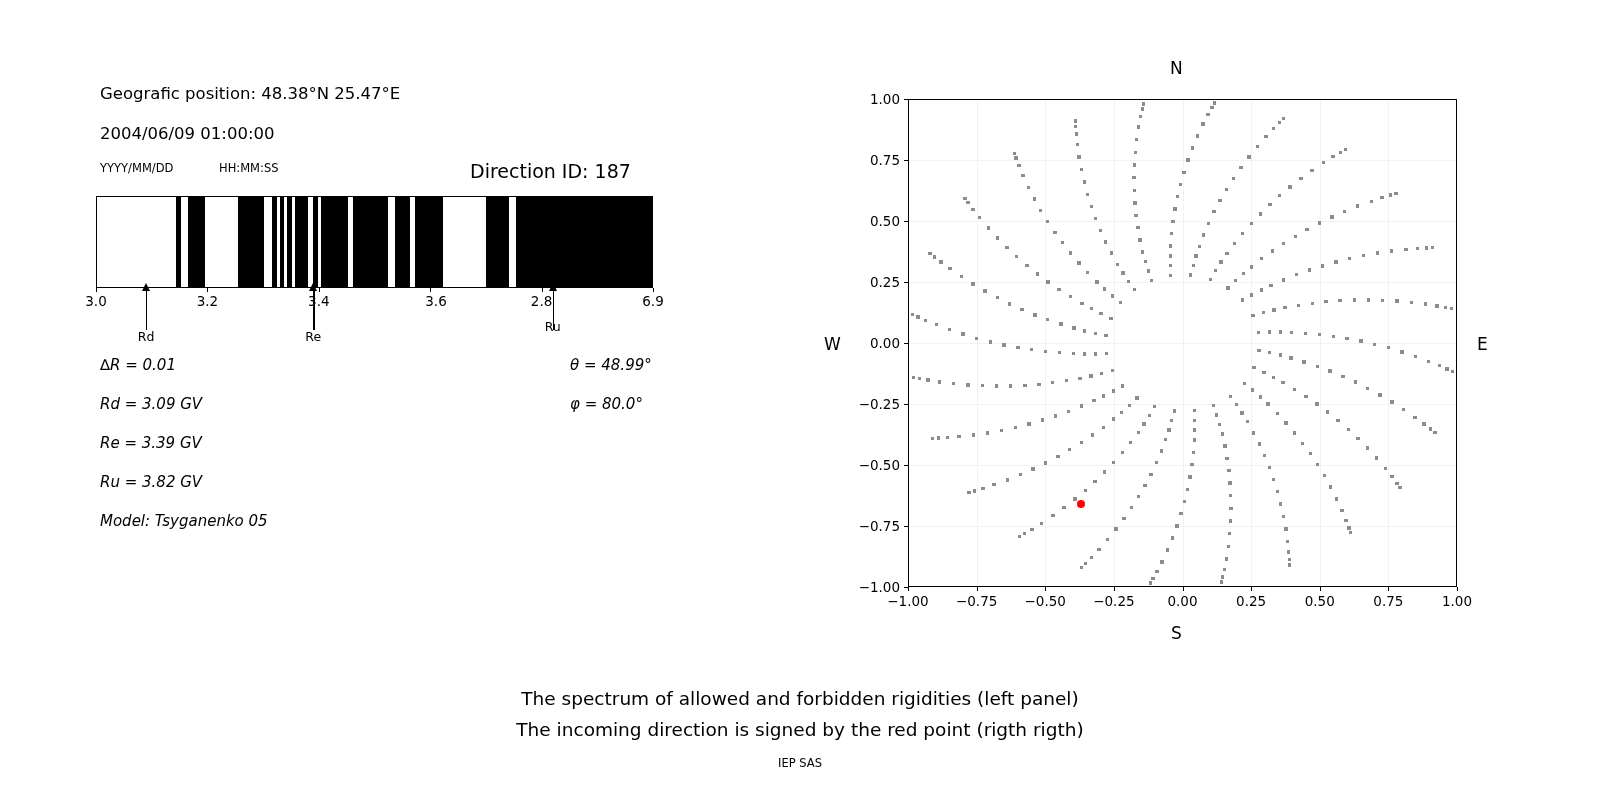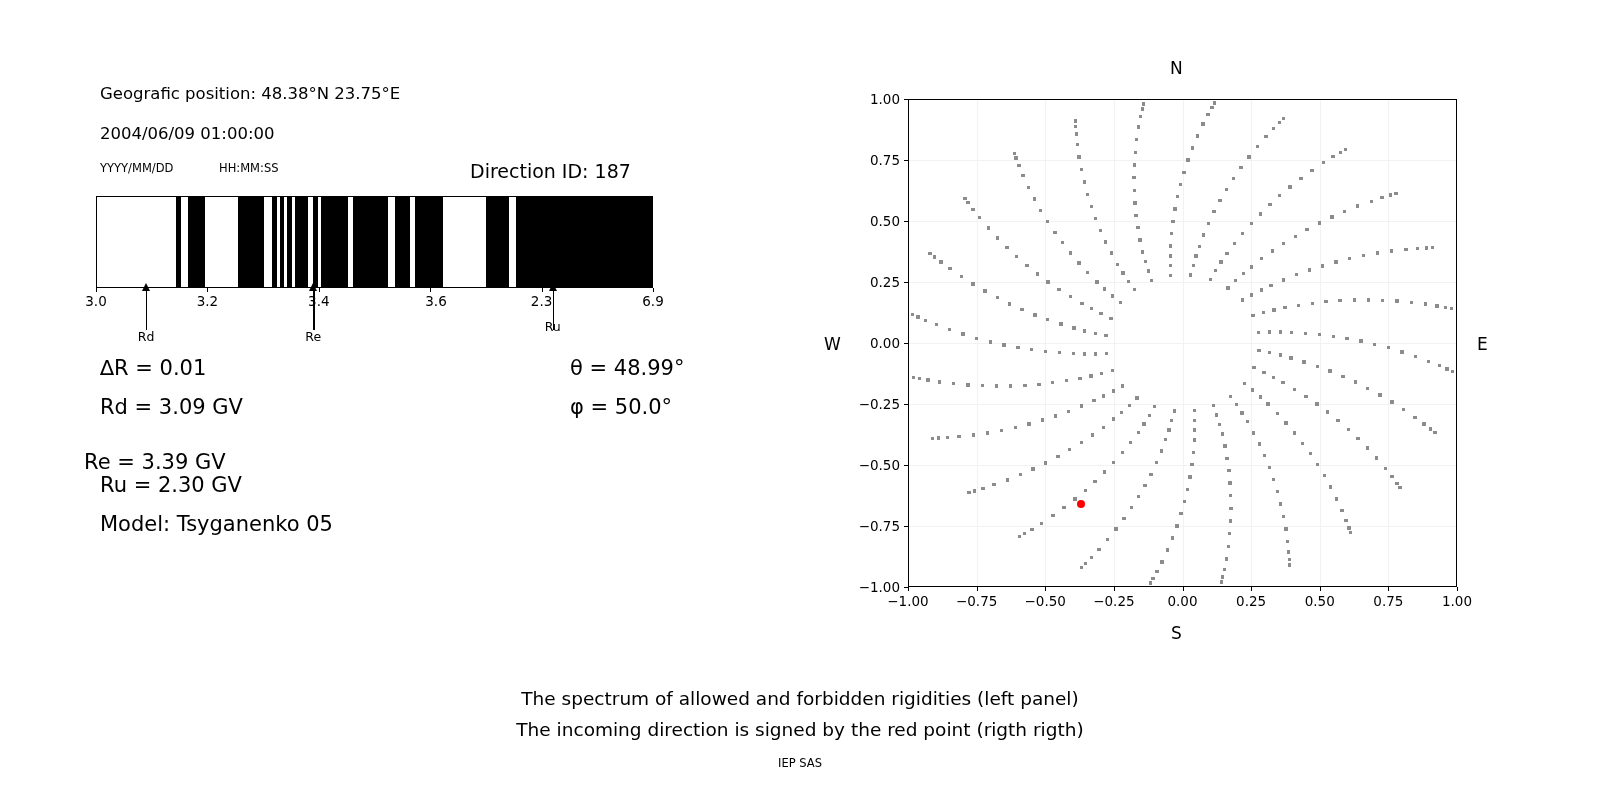--- a/index.html
+++ b/index.html
@@ -23,21 +23,21 @@
   .xtick{position:absolute;top:0;width:1px;height:4px;background:#000;}
   .xlab{position:absolute;top:5px;font-size:13.5px;transform:translateX(-50%);}
 
   .marker{position:absolute;}
   .marker .stem{position:absolute;left:0;top:0;width:1.3px;background:#000;}
   .marker .head{position:absolute;left:-4.2px;top:-1px;width:0;height:0;
        border-left:4.8px solid transparent;border-right:4.8px solid transparent;
        border-bottom:8px solid #000;}
   .marker .mlab{position:absolute;font-size:12.5px;transform:translateX(-50%);white-space:nowrap;}
 
-  .stat{position:absolute;font-size:21px;white-space:pre;}
+  .stat{position:absolute;font-size:15px;white-space:pre;font-style:italic;}
 
   
   #plot{left:908px;top:99px;width:549px;height:488px;}
   #plot-frame{position:absolute;inset:0;border:1.1px solid #000;box-sizing:border-box;}
   .gridline{position:absolute;background:#f2f2f2;}
   .gv{width:1px;top:0;bottom:0;}
   .gh{height:1px;left:0;right:0;}
   .dot{position:absolute;width:3.4px;height:3.4px;background:#8c8c8c;
        margin-left:-1.7px;margin-top:-1.7px;}
   #redpoint{position:absolute;width:8px;height:8px;border-radius:50%;
@@ -57,21 +57,21 @@
 
   
   .caption{position:absolute;width:1600px;text-align:center;font-size:18.5px;}
   #cap1{top:688px;}
   #cap2{top:719px;}
   #footer{top:756px;width:1600px;text-align:center;font-size:11.5px;position:absolute;}
 </style>
 </head>
 <body>
 
-<div class="abs t" id="geo">Geografic position: 48.38°N 23.75°E</div>
+<div class="abs t" id="geo">Geografic position: 48.38°N 25.47°E</div>
 <div class="abs t" id="datetime">2004/06/09 01:00:00</div>
 <div class="abs t" id="fmt-date">YYYY/MM/DD</div>
 <div class="abs t" id="fmt-time">HH:MM:SS</div>
 <div class="abs t" id="dirid">Direction ID: 187</div>
 
 <div class="abs" id="bar-wrap">
   <div id="bar-frame"></div>
   <div id="bands">
       <div class="band" style="left: 79.651px; width: 5.013px;"></div>
       <div class="band" style="left: 92.462px; width: 16.153px;"></div>
@@ -94,21 +94,21 @@
   <div id="xticks">
       <div class="xtick" style="left: 0px;"></div>
       <div class="xlab" style="left: 0px;">3.0</div>
       <div class="xtick" style="left: 111.4px;"></div>
       <div class="xlab" style="left: 111.4px;">3.2</div>
       <div class="xtick" style="left: 222.8px;"></div>
       <div class="xlab" style="left: 222.8px;">3.4</div>
       <div class="xtick" style="left: 334.2px;"></div>
       <div class="xlab" style="left: 340px;">3.6</div>
       <div class="xtick" style="left: 445.6px;"></div>
-      <div class="xlab" style="left: 445.6px;">2.3</div>
+      <div class="xlab" style="left: 445.6px;">2.8</div>
       <div class="xtick" style="left: 557px;"></div>
       <div class="xlab" style="left: 557px;">6.9</div>
     </div>
   <div id="markers">
       <div class="marker" style="left: 50.13px; top: -4px;">
         <div class="stem" style="height: 44px; top: 2px;"></div>
         <div class="head"></div>
         <div class="mlab" style="top: 45px;">Rd</div>
       </div>
       <div class="marker" style="left: 217.23px; top: -4px;">
@@ -120,25 +120,25 @@
         <div class="stem" style="height: 44px; top: 2px;"></div>
         <div class="head"></div>
         <div class="mlab" style="top: 35px;">Ru</div>
       </div>
     </div>
 </div>
 
 <div id="stats">
   <div class="stat" style="left:100px;top:356px;">∆R = 0.01</div>
   <div class="stat" style="left:100px;top:395px;">Rd = 3.09 GV</div>
-  <div class="stat" style="left:84px;top:434px;margin-top:16px;">Re = 3.39 GV</div>
-  <div class="stat" style="left:100px;top:473px;">Ru = 2.30 GV</div>
+  <div class="stat" style="left:100px;top:434px;">Re = 3.39 GV</div>
+  <div class="stat" style="left:100px;top:473px;">Ru = 3.82 GV</div>
   <div class="stat" style="left:100px;top:512px;">Model: Tsyganenko 05</div>
   <div class="stat" style="left:570px;top:356px;">θ = 48.99°</div>
-  <div class="stat" style="left:570px;top:395px;">φ = 50.0°</div>
+  <div class="stat" style="left:570px;top:395px;">φ = 80.0°</div>
 </div>
 
 <div class="abs t" id="lab-N">N</div>
 <div class="abs t" id="lab-S">S</div>
 <div class="abs t" id="lab-W">W</div>
 <div class="abs t" id="lab-E">E</div>
 
 <div class="abs" id="plot">
   <div id="grid">
       <div class="gridline gv" style="left: 68.625px; background: rgb(242, 242, 242);"></div>

